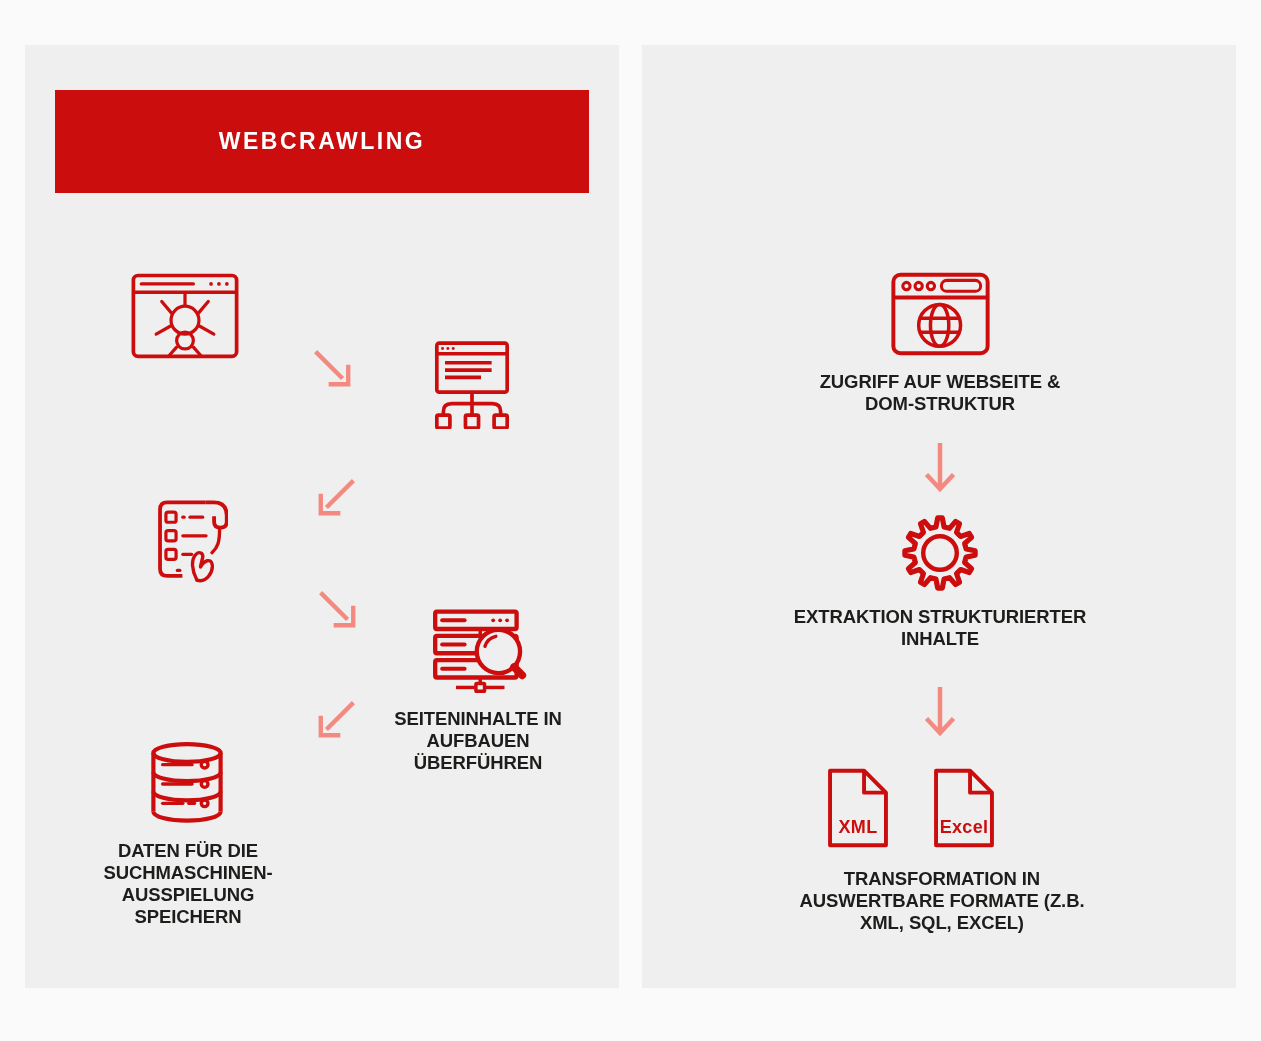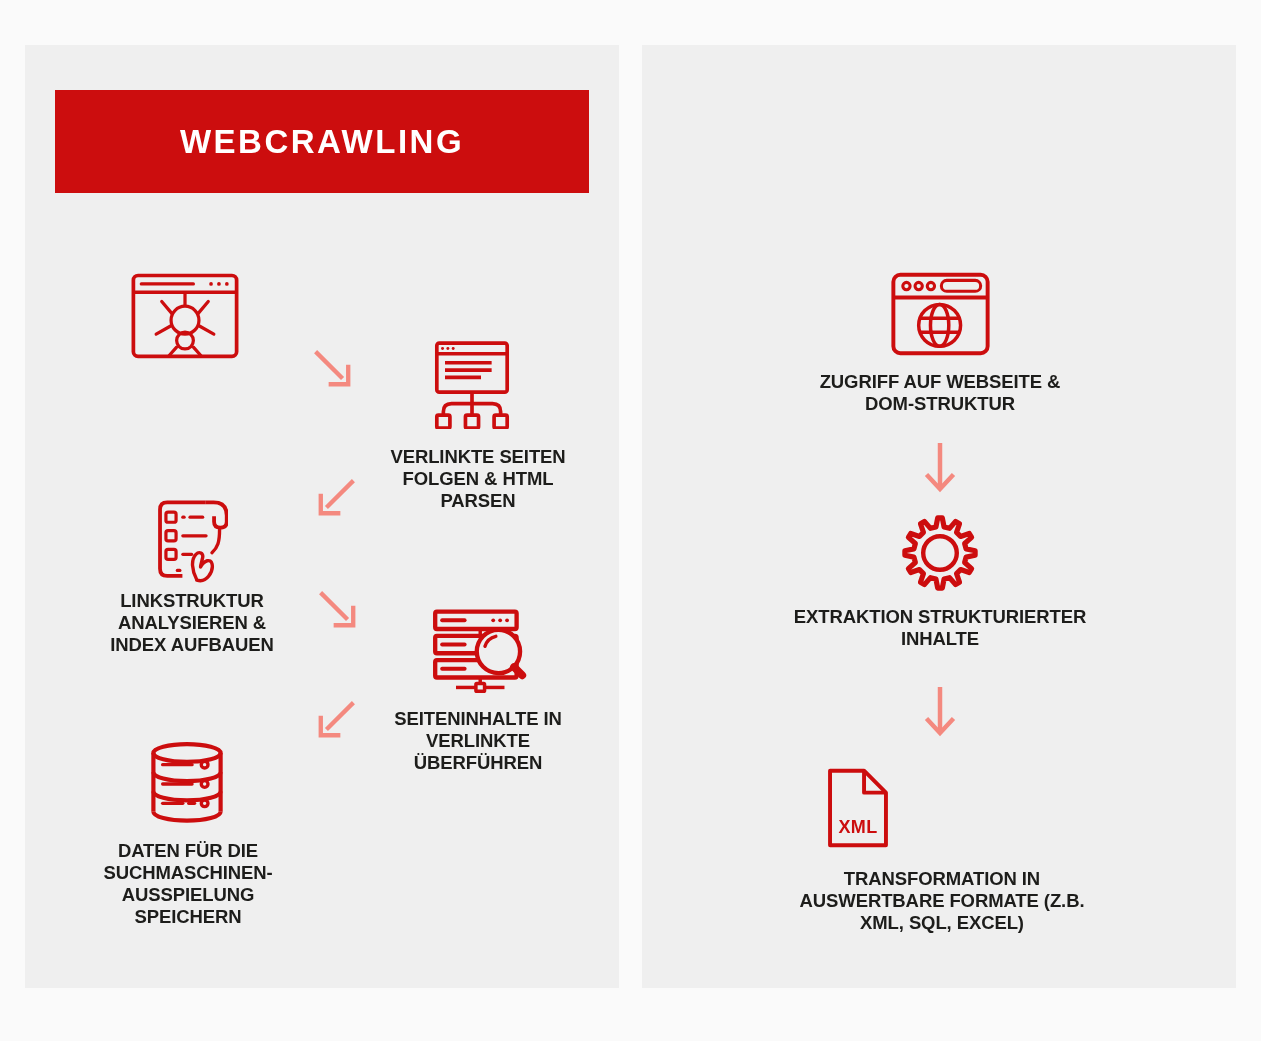--- a/index.html
+++ b/index.html
@@ -25,21 +25,21 @@
   }
   #panel-crawling{left:25px;}
   #panel-scraping{left:642px;}
   .banner{
     position:absolute;left:30px;top:45px;width:534px;height:103px;
     background:var(--accent-red);
     display:flex;align-items:center;justify-content:center;
   }
   .banner-title{
     color:var(--title-white);
-    font-size:33px;font-weight:bold;letter-spacing:2.5px;
+    font-size:23px;font-weight:bold;letter-spacing:2.5px;
     white-space:nowrap;
   }
   .icon{position:absolute;line-height:0;}
   .step-label{
     position:absolute;transform:translateX(-50%);
     width:max-content;max-width:330px;
     text-align:center;white-space:pre-line;
     color:var(--text-dark);
     font-size:18.5px;font-weight:bold;line-height:22px;letter-spacing:-0.1px;
   }
@@ -108,23 +108,20 @@
         <line class="stroke" stroke-width="4.5" x1="22" y1="38" x2="79" y2="38"></line>
         <line class="stroke" stroke-width="4.5" x1="22" y1="47" x2="66" y2="47"></line>
         <path class="stroke" stroke-width="4.5" d="M55,65 V79"></path>
         <path class="stroke" stroke-width="4.5" d="M20,93 V89 Q20,79 30,79 H80 Q90,79 90,89 V93"></path>
         <path class="stroke" stroke-width="4.5" d="M55,79 V93"></path>
         <rect class="stroke" stroke-width="4.5" x="12" y="93" width="16" height="16" rx="2"></rect>
         <rect class="stroke" stroke-width="4.5" x="47" y="93" width="16" height="16" rx="2"></rect>
         <rect class="stroke" stroke-width="4.5" x="82" y="93" width="16" height="16" rx="2"></rect>
       </svg>
     </div>
-    <div class="step-label" style="left:453px;top:401px;">VERLINKTE SEITEN
-FOLGEN &amp; HTML
-PARSEN</div>
 
     <div class="arrow" style="left:291px;top:433px;">
       <svg width="40" height="40" viewBox="0 0 46 46">
         <line class="arrow-stroke" x1="43" y1="3" x2="12" y2="34"></line>
         <polyline class="arrow-stroke" points="5.5,18 5.5,40.5 28,40.5"></polyline>
       </svg>
     </div>
 
     <div class="icon" style="left:127px;top:452px;">
       <svg width="76" height="86" viewBox="0 0 90 100">
@@ -135,23 +132,20 @@
         <rect class="stroke" stroke-width="3.8" x="16.5" y="39" width="12" height="12" rx="2.5"></rect>
         <rect class="stroke" stroke-width="3.8" x="16.5" y="61" width="12" height="12" rx="2.5"></rect>
         <line class="stroke" stroke-width="3.8" stroke-linecap="round" x1="36.5" y1="23" x2="38" y2="23"></line>
         <line class="stroke" stroke-width="3.8" stroke-linecap="round" x1="45" y1="23" x2="60" y2="23"></line>
         <line class="stroke" stroke-width="3.8" stroke-linecap="round" x1="36.5" y1="45" x2="64" y2="45"></line>
         <line class="stroke" stroke-width="3.8" stroke-linecap="round" x1="36.5" y1="67" x2="47" y2="67"></line>
         <line class="stroke" stroke-width="3.8" stroke-linecap="round" x1="30" y1="86" x2="33" y2="86"></line>
         <path class="stroke" stroke-width="4" stroke-linecap="round" stroke-linejoin="round" d="M53,97 C47,86 46,73 52,67 C56,63 61,65.5 60,71 C59,75.5 57.5,79 57.5,82 C62,73.5 69.5,72 71,78 C72.5,83.5 70,89 67,93 C63.5,97.5 58,99 53,97.5"></path>
       </svg>
     </div>
-    <div class="step-label" style="left:167px;top:545px;">LINKSTRUKTUR
-ANALYSIEREN &amp;
-INDEX AUFBAUEN</div>
 
     <div class="arrow" style="left:293px;top:545px;">
       <svg width="40" height="40" viewBox="0 0 46 46">
         <line class="arrow-stroke" x1="3" y1="3" x2="34" y2="34"></line>
         <polyline class="arrow-stroke" points="40.5,18 40.5,40.5 18,40.5"></polyline>
       </svg>
     </div>
 
     <div class="icon" style="left:405px;top:562px;">
       <svg width="97" height="89" viewBox="0 0 112 102">
@@ -169,21 +163,21 @@
         <circle class="fillred" cx="89" cy="15" r="2.2"></circle>
         <line class="stroke" stroke-width="4" x1="30" y1="92.5" x2="53" y2="92.5"></line>
         <line class="stroke" stroke-width="4" x1="63" y1="92.5" x2="86" y2="92.5"></line>
         <rect class="stroke" stroke-width="4" x="53" y="88" width="10" height="9" rx="1"></rect>
         <circle cx="79" cy="51" r="25" fill="var(--panel-gray)" stroke="var(--accent-red)" stroke-width="5"></circle>
         <path class="stroke" stroke-width="4" stroke-linecap="round" d="M63.5,45 A17,17 0 0 1 76,33.5"></path>
         <line class="stroke" stroke-width="9" stroke-linecap="round" x1="97" y1="69" x2="106.5" y2="78.5"></line>
       </svg>
     </div>
     <div class="step-label" style="left:453px;top:663px;">SEITENINHALTE IN
-VERLINKTE
+AUFBAUEN
 ÜBERFÜHREN</div>
 
     <div class="arrow" style="left:291px;top:655px;">
       <svg width="40" height="40" viewBox="0 0 46 46">
         <line class="arrow-stroke" x1="43" y1="3" x2="12" y2="34"></line>
         <polyline class="arrow-stroke" points="5.5,18 5.5,40.5 28,40.5"></polyline>
       </svg>
     </div>
 
     <div class="icon" style="left:120px;top:695px;">
@@ -254,19 +248,26 @@
     </div>
 
     <div class="files-row">
       <div class="file">
         <svg width="66" height="82" viewBox="0 0 70 88">
           <path class="stroke" stroke-width="4.2" stroke-linejoin="round" d="M5,4 H41.5 L65,27.5 V84 H5 Z"></path>
           <path class="stroke" stroke-width="4.2" stroke-linejoin="round" d="M41.5,4 V27.5 H65"></path>
         </svg>
         <div class="file-label">XML</div>
       </div>
+      <div class="file">
+        <svg width="66" height="82" viewBox="0 0 70 88">
+          <path class="stroke" stroke-width="4.2" stroke-linejoin="round" d="M5,4 H41.5 L65,27.5 V84 H5 Z"></path>
+          <path class="stroke" stroke-width="4.2" stroke-linejoin="round" d="M41.5,4 V27.5 H65"></path>
+        </svg>
+        <div class="file-label">Excel</div>
+      </div>
     </div>
     <div class="step-label" style="left:300px;top:823px;">TRANSFORMATION IN
 AUSWERTBARE FORMATE (Z.B.
 XML, SQL, EXCEL)</div>
 
   </section>
 </main>
 
 </body></html>

